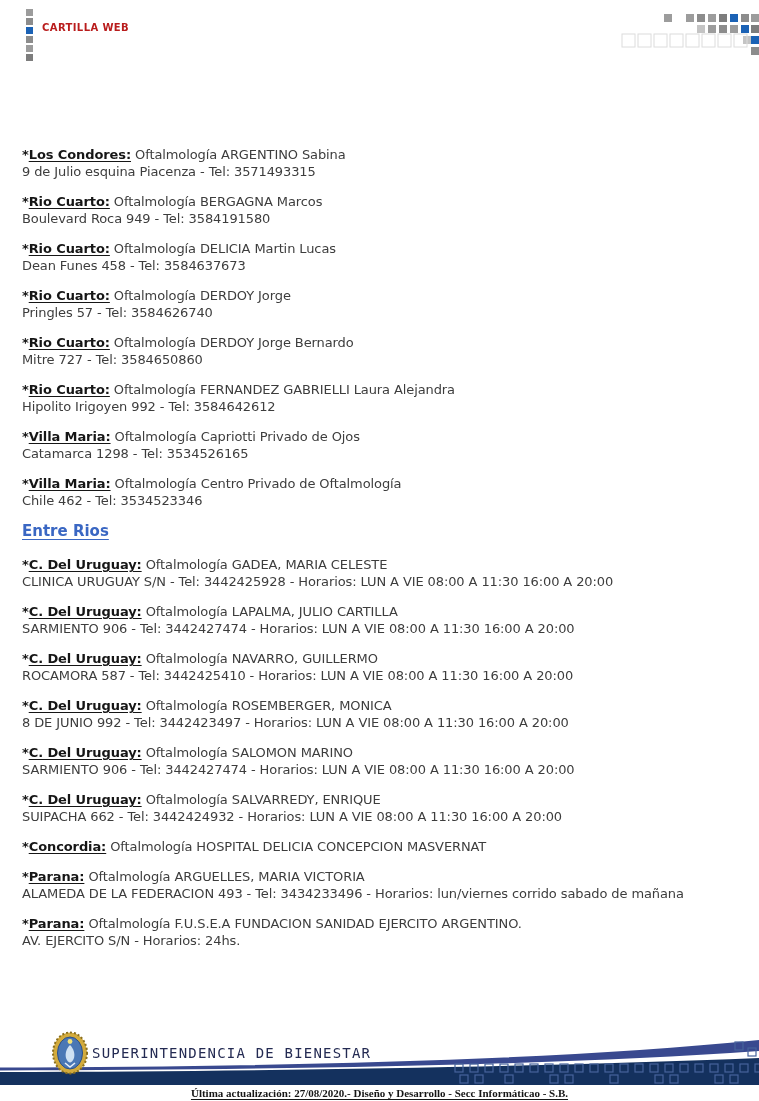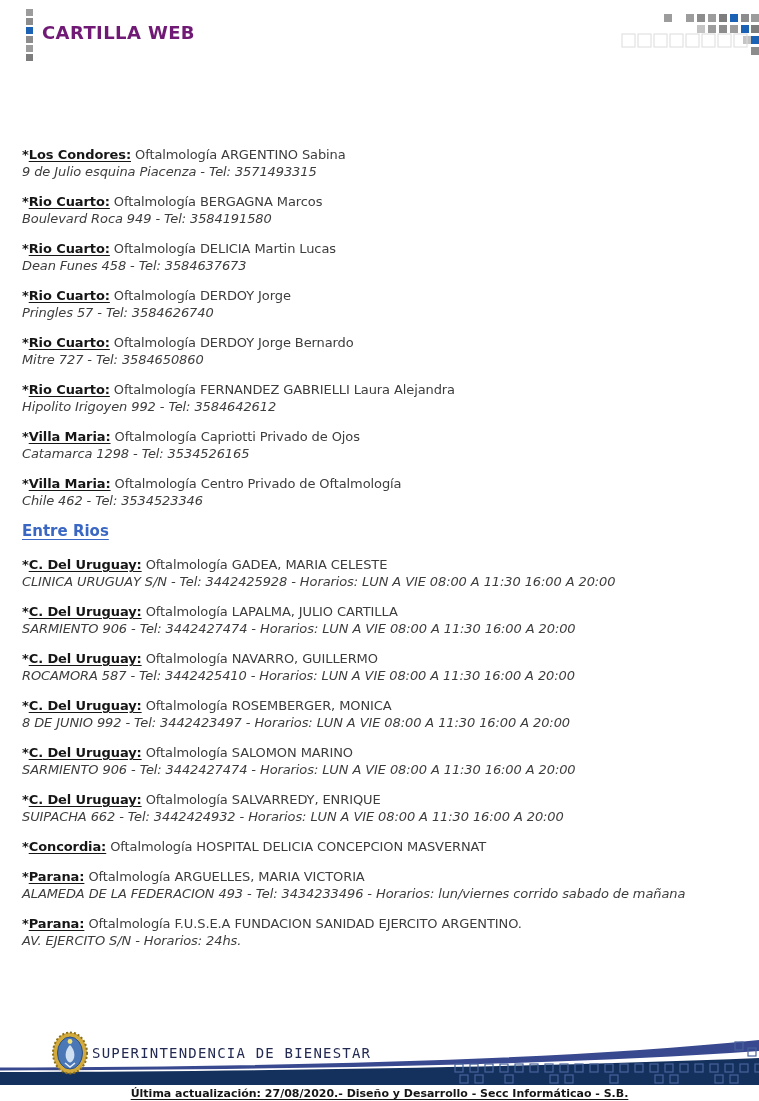--- a/index.html
+++ b/index.html
@@ -2,42 +2,42 @@
 <html><head>
 <meta charset="utf-8">
 <style>
   html,body{margin:0;padding:0;background:#ffffff;}
   .page{position:relative;width:759px;height:1101px;background:#fff;overflow:hidden;
         font-family:"DejaVu Sans", sans-serif;}
 
   
   .header{position:absolute;top:0;left:0;width:759px;height:62px;background:#fff;}
   .brand-strip{position:absolute;left:26px;top:9px;}
-  .brand-title{position:absolute;left:42px;top:22px;font-size:18px;font-weight:bold;
-               letter-spacing:.4px;color:#701a75;}
+  .brand-title{position:absolute;left:42px;top:22px;font-size:10px;font-weight:bold;
+               letter-spacing:.4px;color:#b91c1c;}
   .header-deco{position:absolute;right:0;top:8px;}
 
   
   .main{position:absolute;top:146px;left:22px;width:715px;}
   .entry{margin:0 0 13px 0;font-size:13px;line-height:17px;color:#3d3d3d;letter-spacing:-0.1px;}
   .entry-bullet{font-weight:bold;color:#161616;}
   .entry-city{font-weight:bold;color:#161616;text-decoration:underline;text-underline-offset:2px;}
   .entry-info{margin-left:4px;}
-  .entry-detail{display:block;font-style:italic;}
+  .entry-detail{display:block;}
   .section-heading{margin:13px 0 15px 0;font-size:15px;line-height:19px;font-weight:bold;
                    color:#3a67c3;text-decoration:underline;text-underline-offset:3px;}
 
   
   .footer{position:absolute;left:0;bottom:0;width:759px;height:71px;}
   .footer-art{position:absolute;left:0;top:0;}
   .footer-org{position:absolute;left:92px;top:15px;font-family:"DejaVu Sans Mono", monospace;
               font-size:14px;font-weight:normal;letter-spacing:1.2px;color:#232a52;}
   .footer-bottomline{position:absolute;left:0;top:57px;width:759px;text-align:center;
               font-size:11px;font-weight:bold;color:#161616;text-decoration:underline;
-              text-underline-offset:2px;}
+              text-underline-offset:2px;font-family:Liberation Serif, serif;}
 </style>
 </head>
 <body>
 
 <div class="page">
 
   <div class="header">
     <svg class="brand-strip" width="8" height="53" xmlns="http://www.w3.org/2000/svg">
         <rect x="0" y="0" width="7" height="7" fill="#9c9c9c"></rect>
         <rect x="0" y="9" width="7" height="7" fill="#8c8c8c"></rect>

